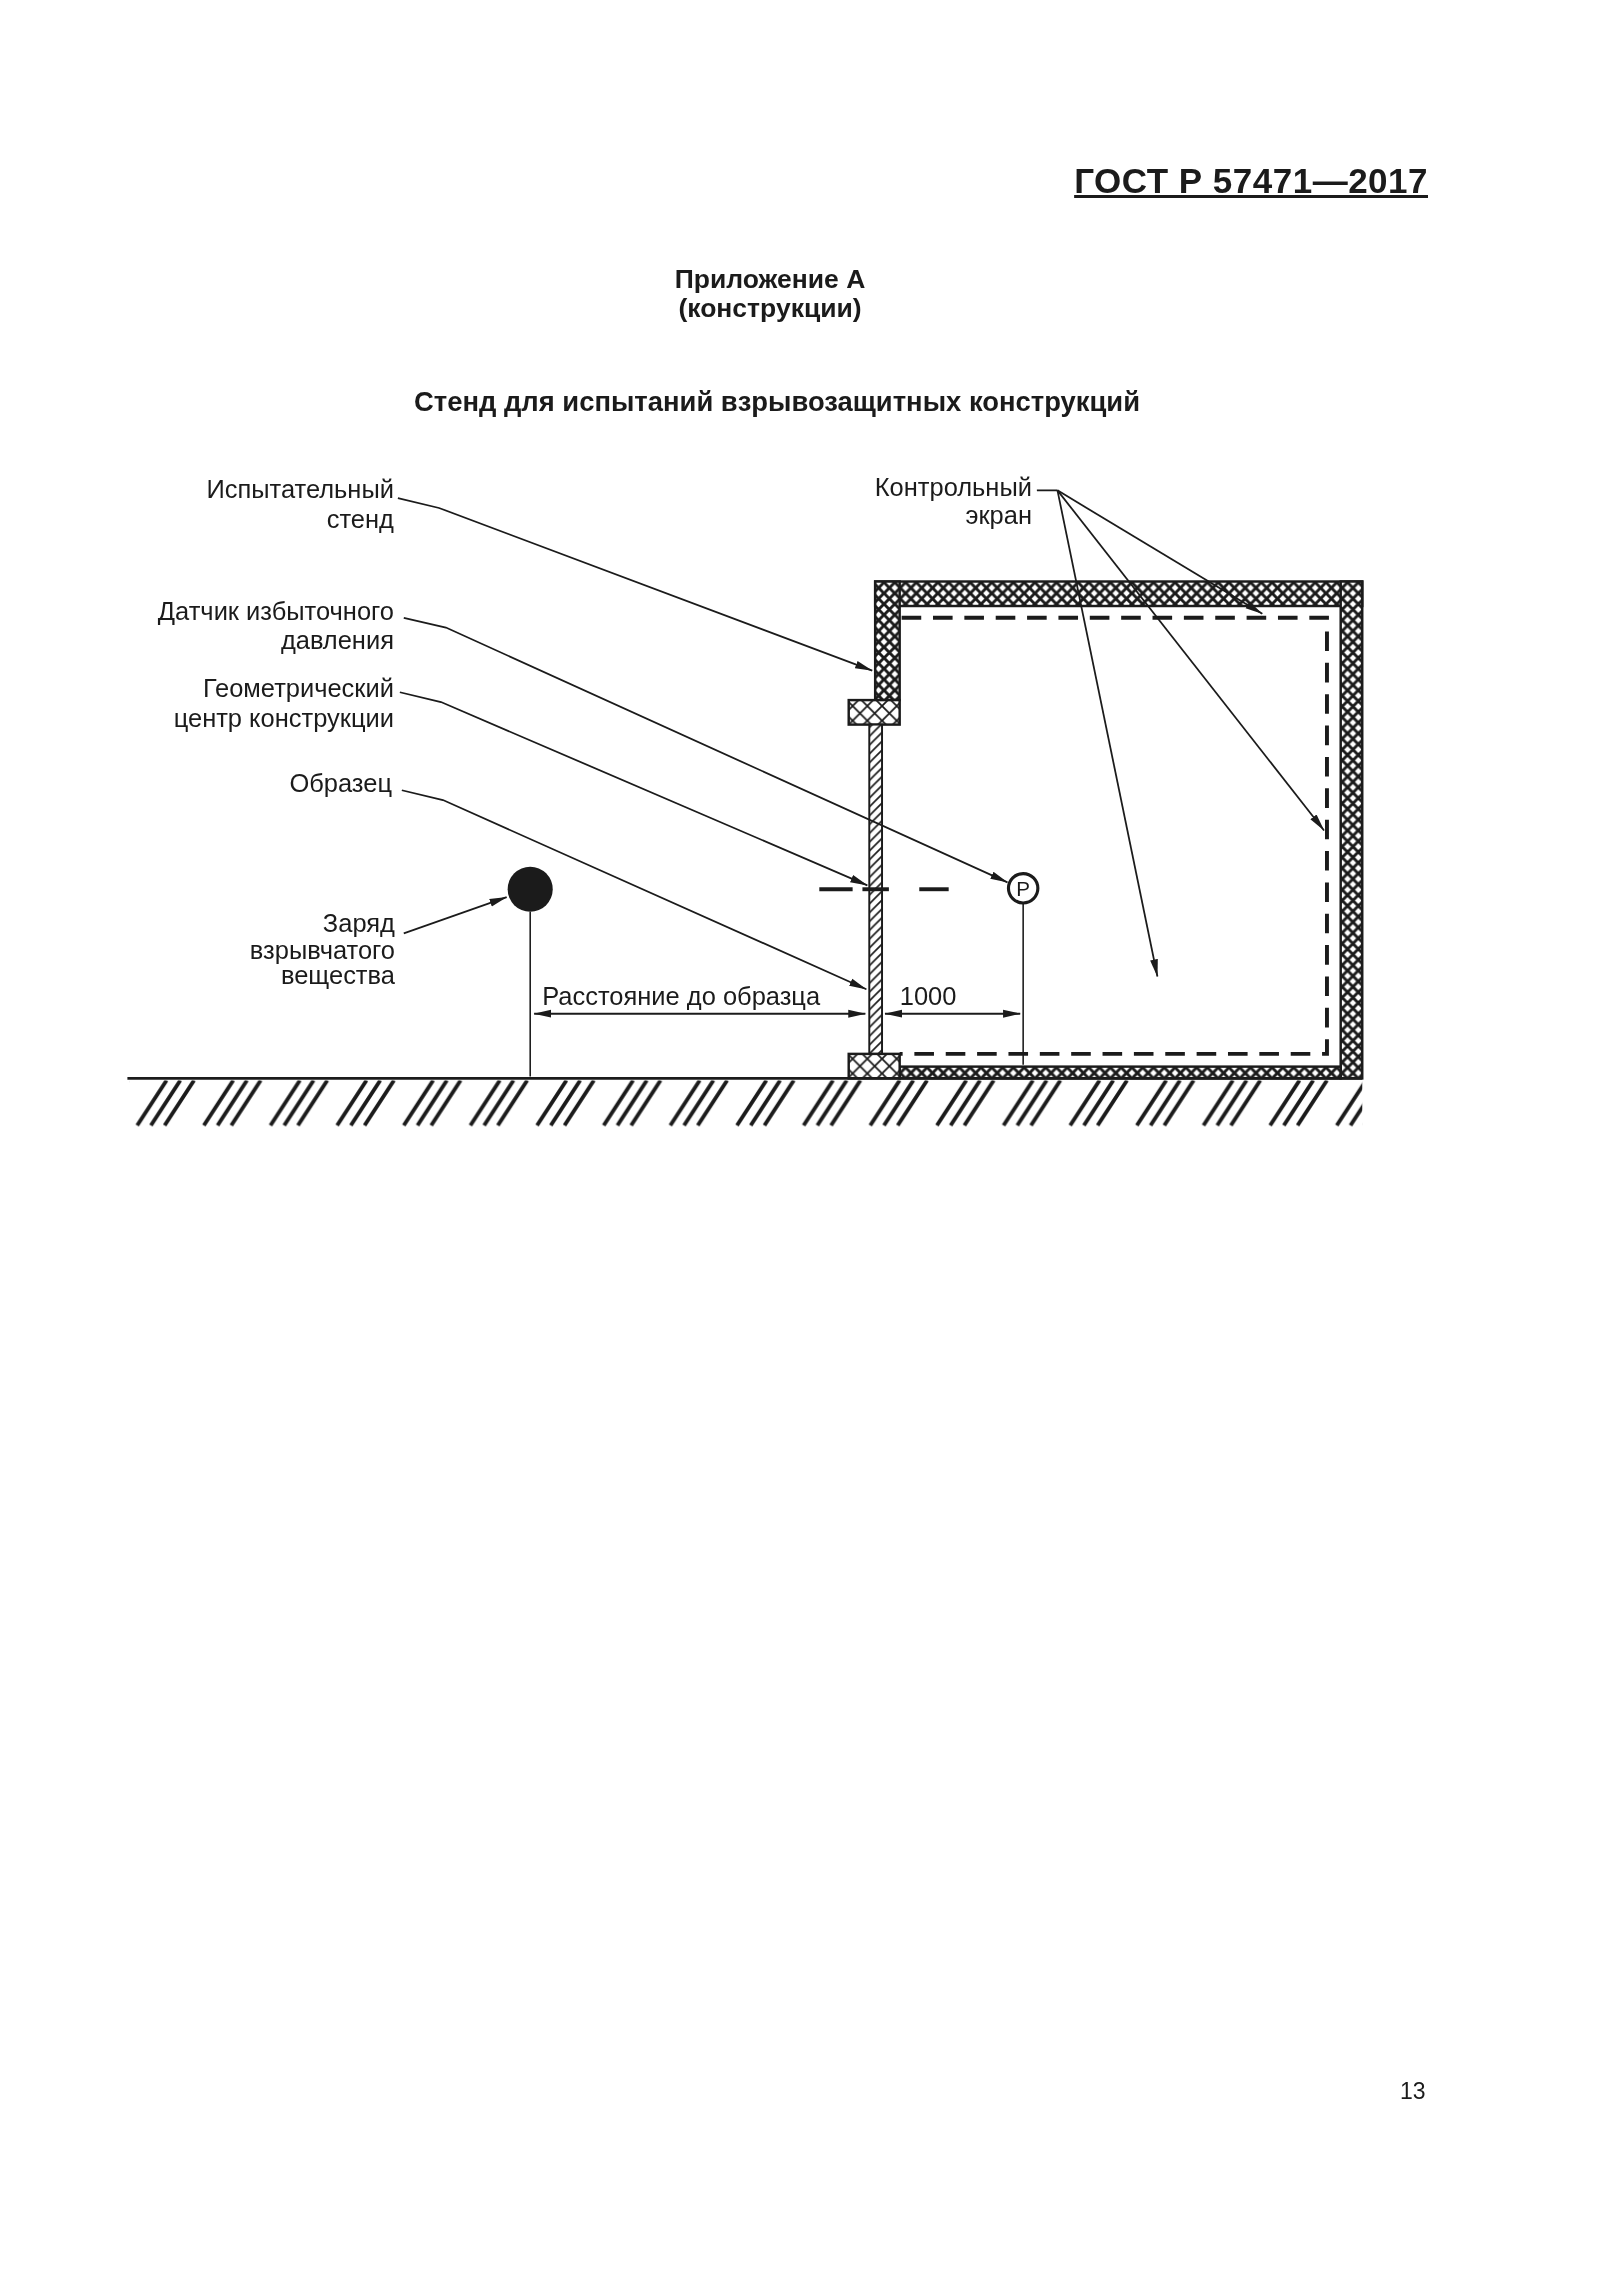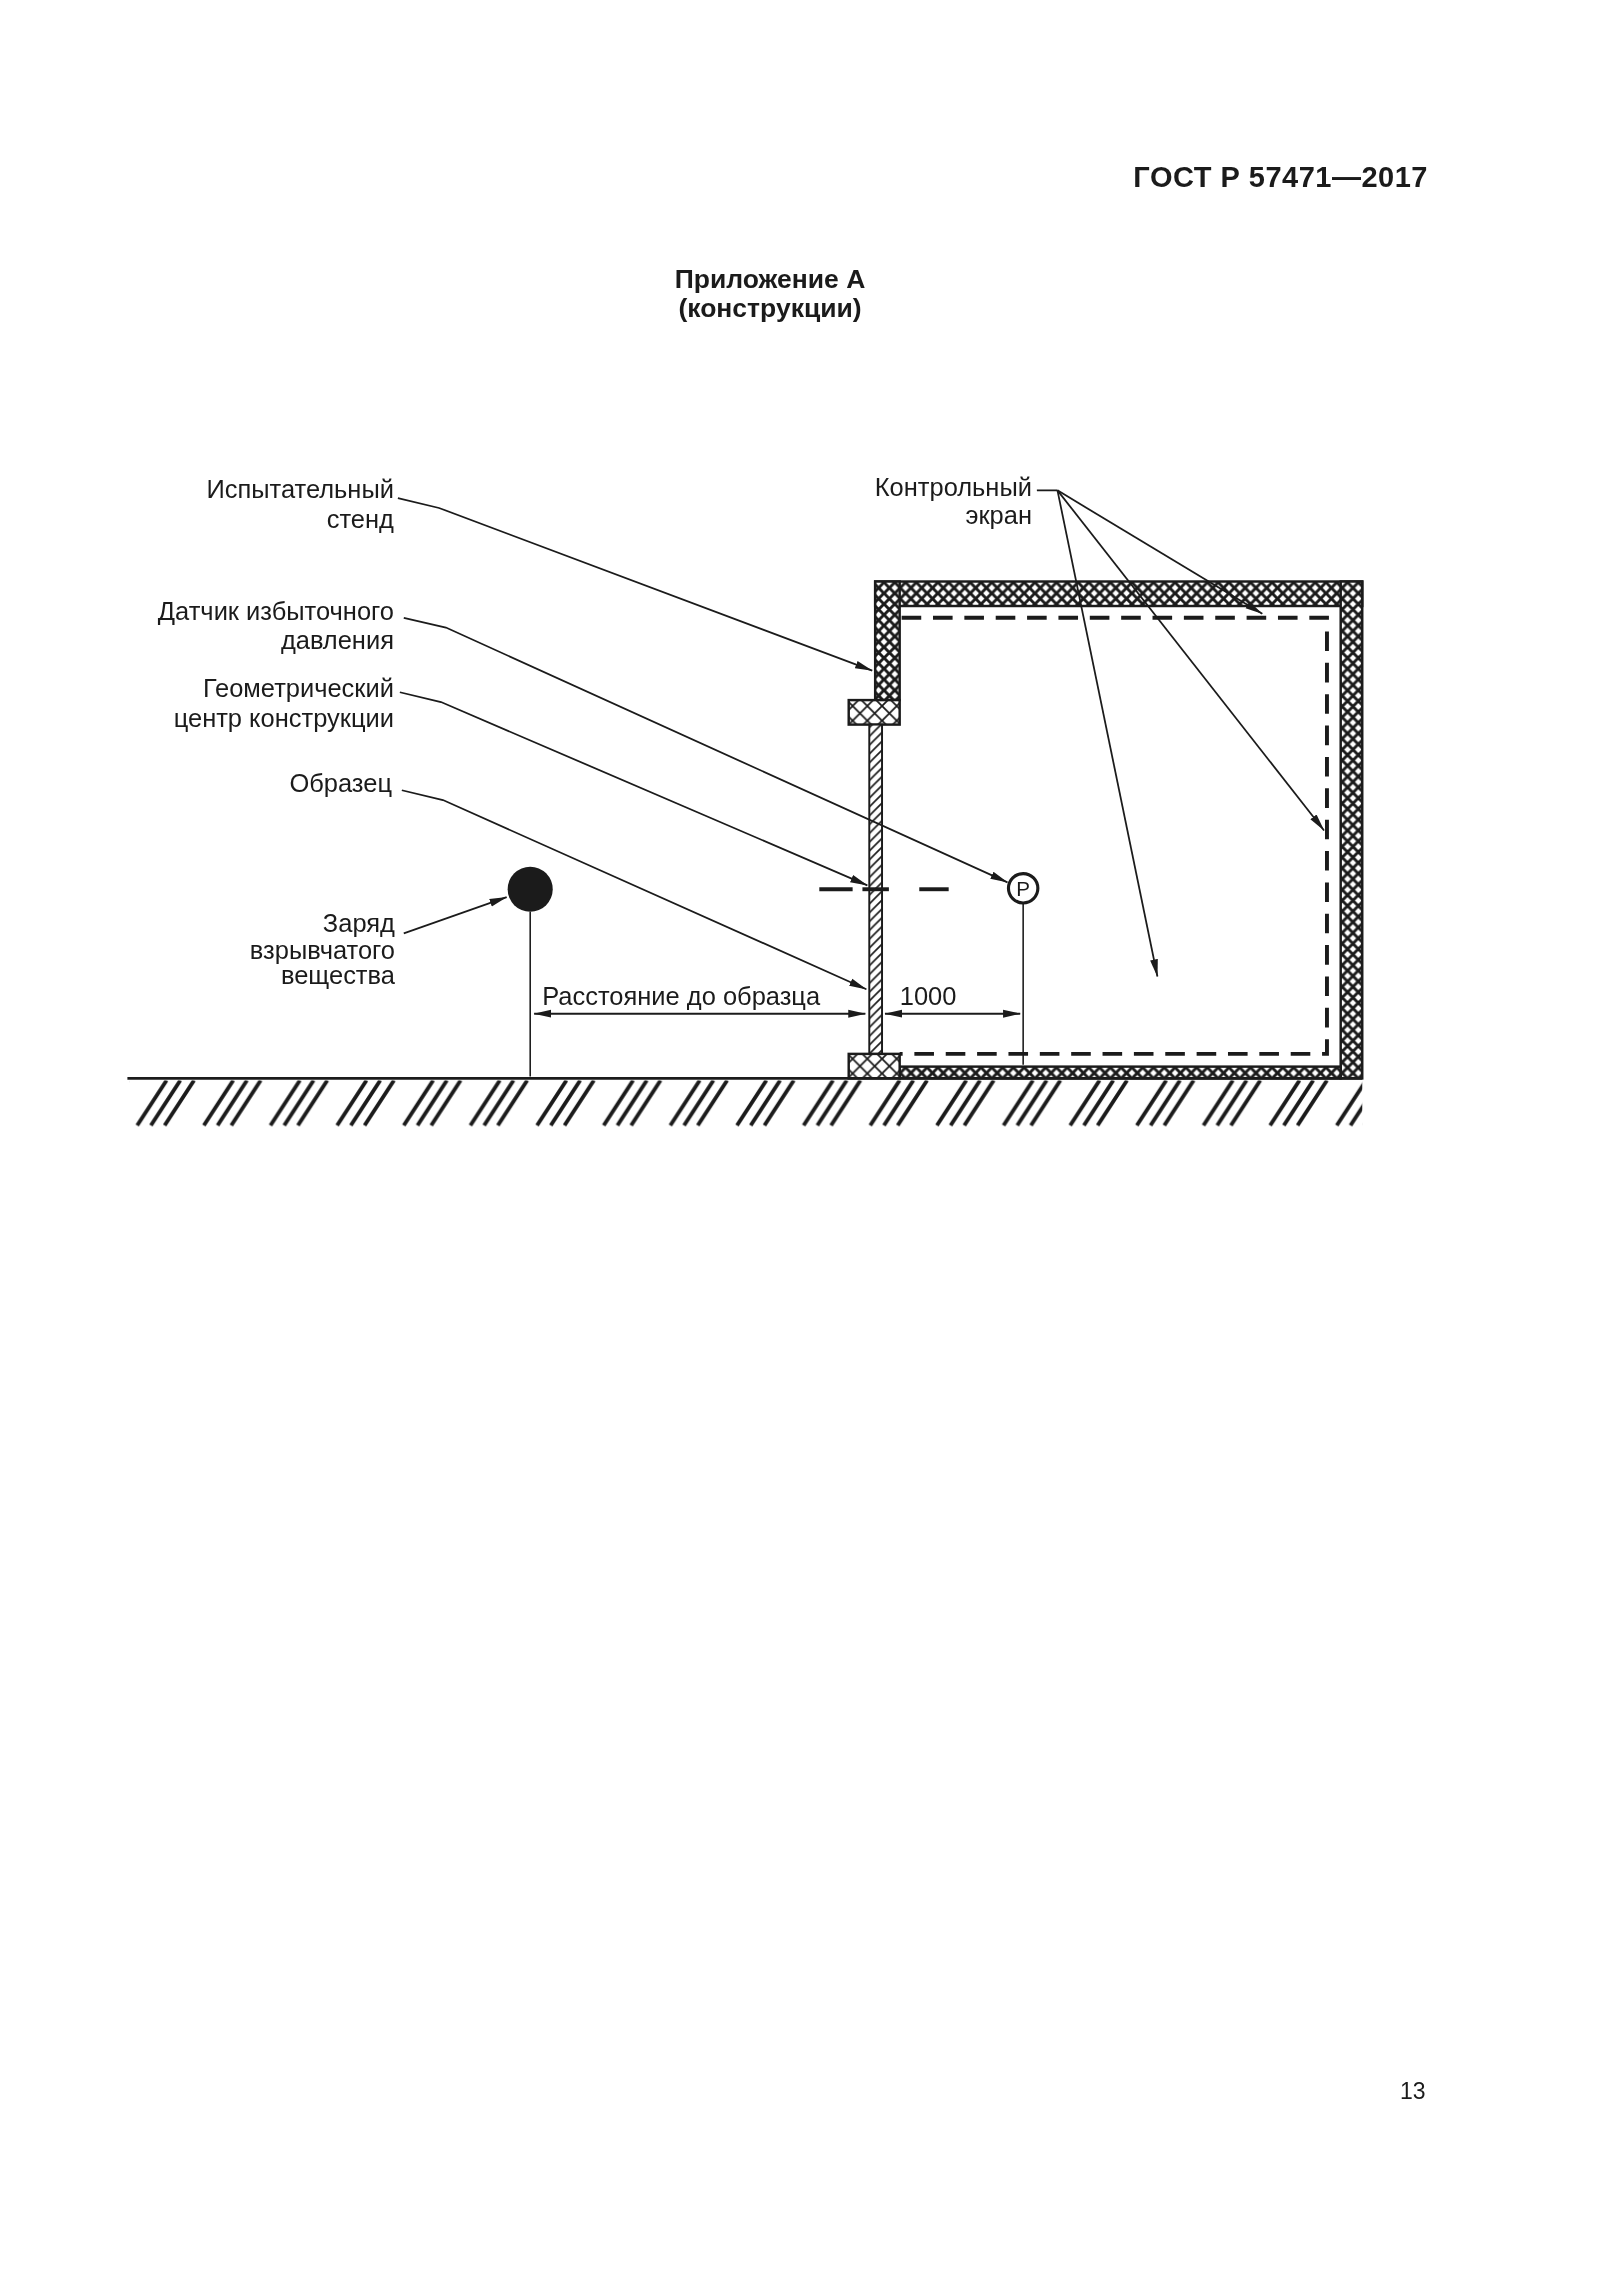--- a/index.html
+++ b/index.html
@@ -6,22 +6,23 @@
   .page{
     position:relative;
     width:1620px;height:2293px;
     background:#ffffff;
     font-family:"Liberation Sans","DejaVu Sans",sans-serif;
     color:#1b1b1b;
     overflow:hidden;
   }
   .doc-header{
     position:absolute;top:161px;right:192px;
-    font-size:29px;font-weight:bold;letter-spacing:0.5px;
+    font-size:35px;font-weight:bold;letter-spacing:0.5px;
     white-space:nowrap;
+    text-decoration:underline;
   }
   .appendix{
     position:absolute;top:233px;left:770px;
     transform:translateX(-50%);
     text-align:center;font-size:26.5px;font-weight:bold;line-height:29px;
     white-space:nowrap;
     margin-top:32px;
   }
   .figure-title{
     position:absolute;top:386px;left:777px;
@@ -42,20 +43,21 @@
 
 <div class="page">
 
   <div class="doc-header">ГОСТ Р 57471—2017</div>
 
   <div class="appendix">
     <div>Приложение А</div>
     <div>(конструкции)</div>
   </div>
 
+  <div class="figure-title">Стенд для испытаний взрывозащитных конструкций</div>
 
   <svg class="diagram" width="1620" height="2293" viewBox="0 0 1653 2339">
     <defs>
       <pattern id="xhatch" width="11" height="11" patternUnits="userSpaceOnUse">
         <rect width="11" height="11" fill="#ffffff"></rect>
         <path d="M0,0 L11,11 M11,0 L0,11" stroke="#1b1b1b" stroke-width="3"></path>
       </pattern>
       <pattern id="xhatchLight" width="15" height="15" patternUnits="userSpaceOnUse">
         <rect width="15" height="15" fill="#ffffff"></rect>
         <path d="M0,0 L15,15 M15,0 L0,15" stroke="#1b1b1b" stroke-width="1.8"></path>

